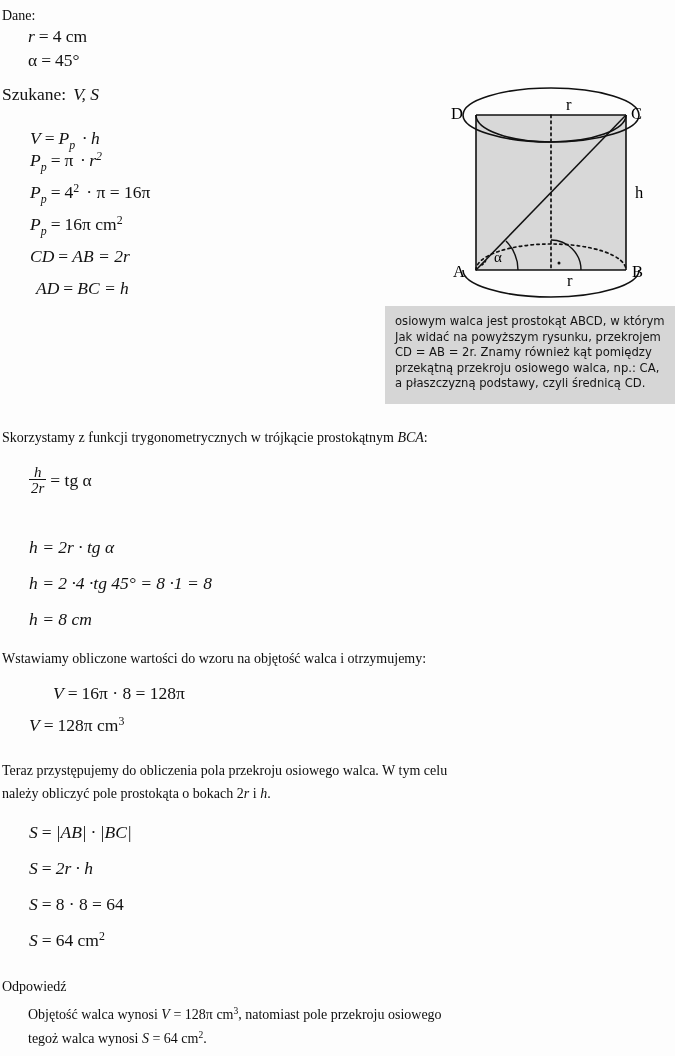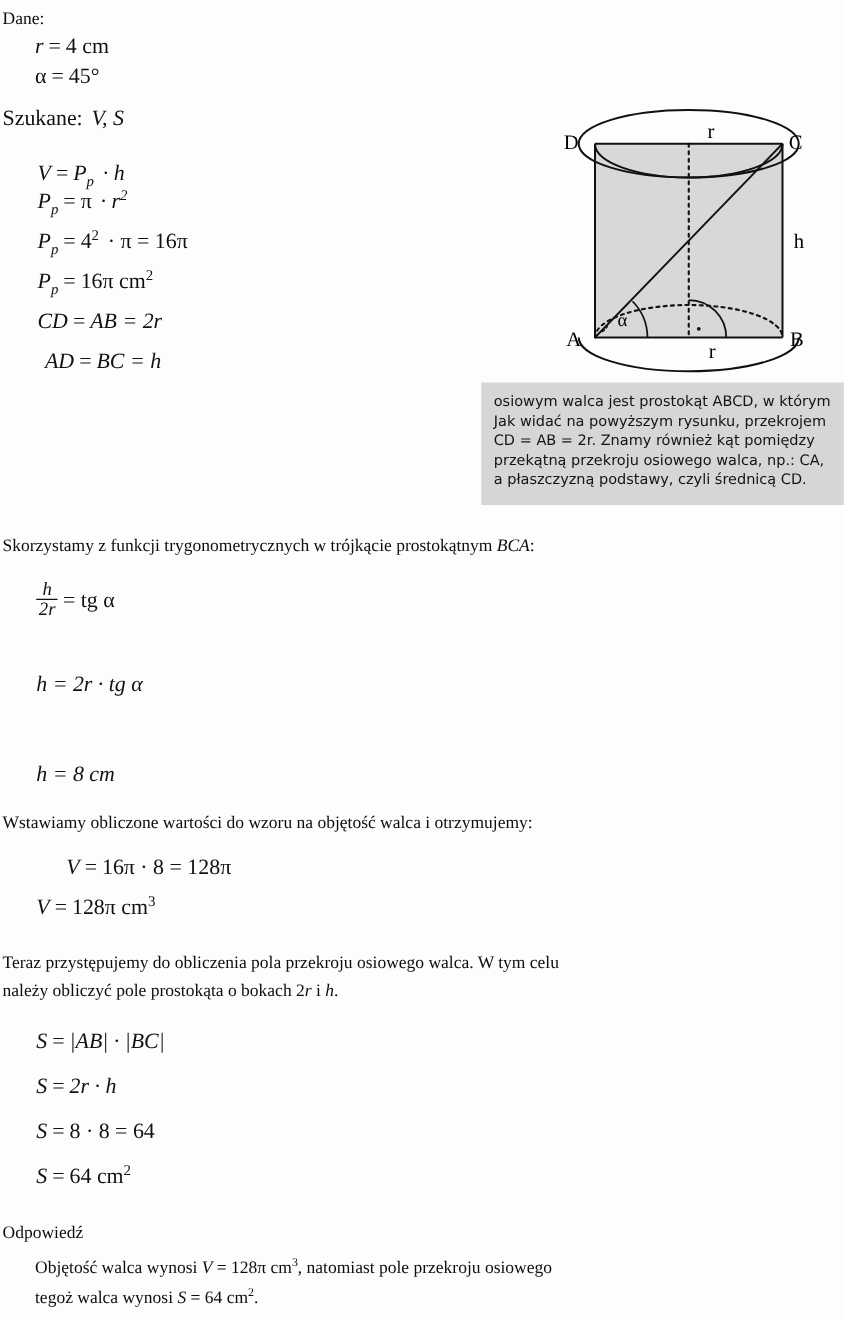--- a/index.html
+++ b/index.html
@@ -157,20 +157,23 @@
   <div class="eq" style="left:29px;top:466px;">
     <span class="frac">
       <span class="num">h</span>
       <span class="den">2r</span>
     </span><span class="sp"></span><span>= tg α</span>
   </div>
 
   <div class="eq" style="left:29px;top:537px;">
     <span class="it">h = 2r  · tg α</span>
   </div>
+  <div class="eq" style="left:29px;top:573px;">
+    <span class="it">h = 2  ·4  ·tg 45° = 8  ·1 = 8</span>
+  </div>
   <div class="eq" style="left:29px;top:609px;">
     <span class="it">h = 8 cm</span>
   </div>
 
   <div class="para" style="left:2px;top:647px;">Wstawiamy obliczone wartości do wzoru na objętość walca i otrzymujemy:</div>
 
   <div class="eq" style="left:29px;top:683px;margin-left:24px;">
     <span class="it">V</span><span class="sp"></span>=<span class="sp"></span><span>16π  · 8 = 128π</span>
   </div>
   <div class="eq" style="left:29px;top:715px;">

